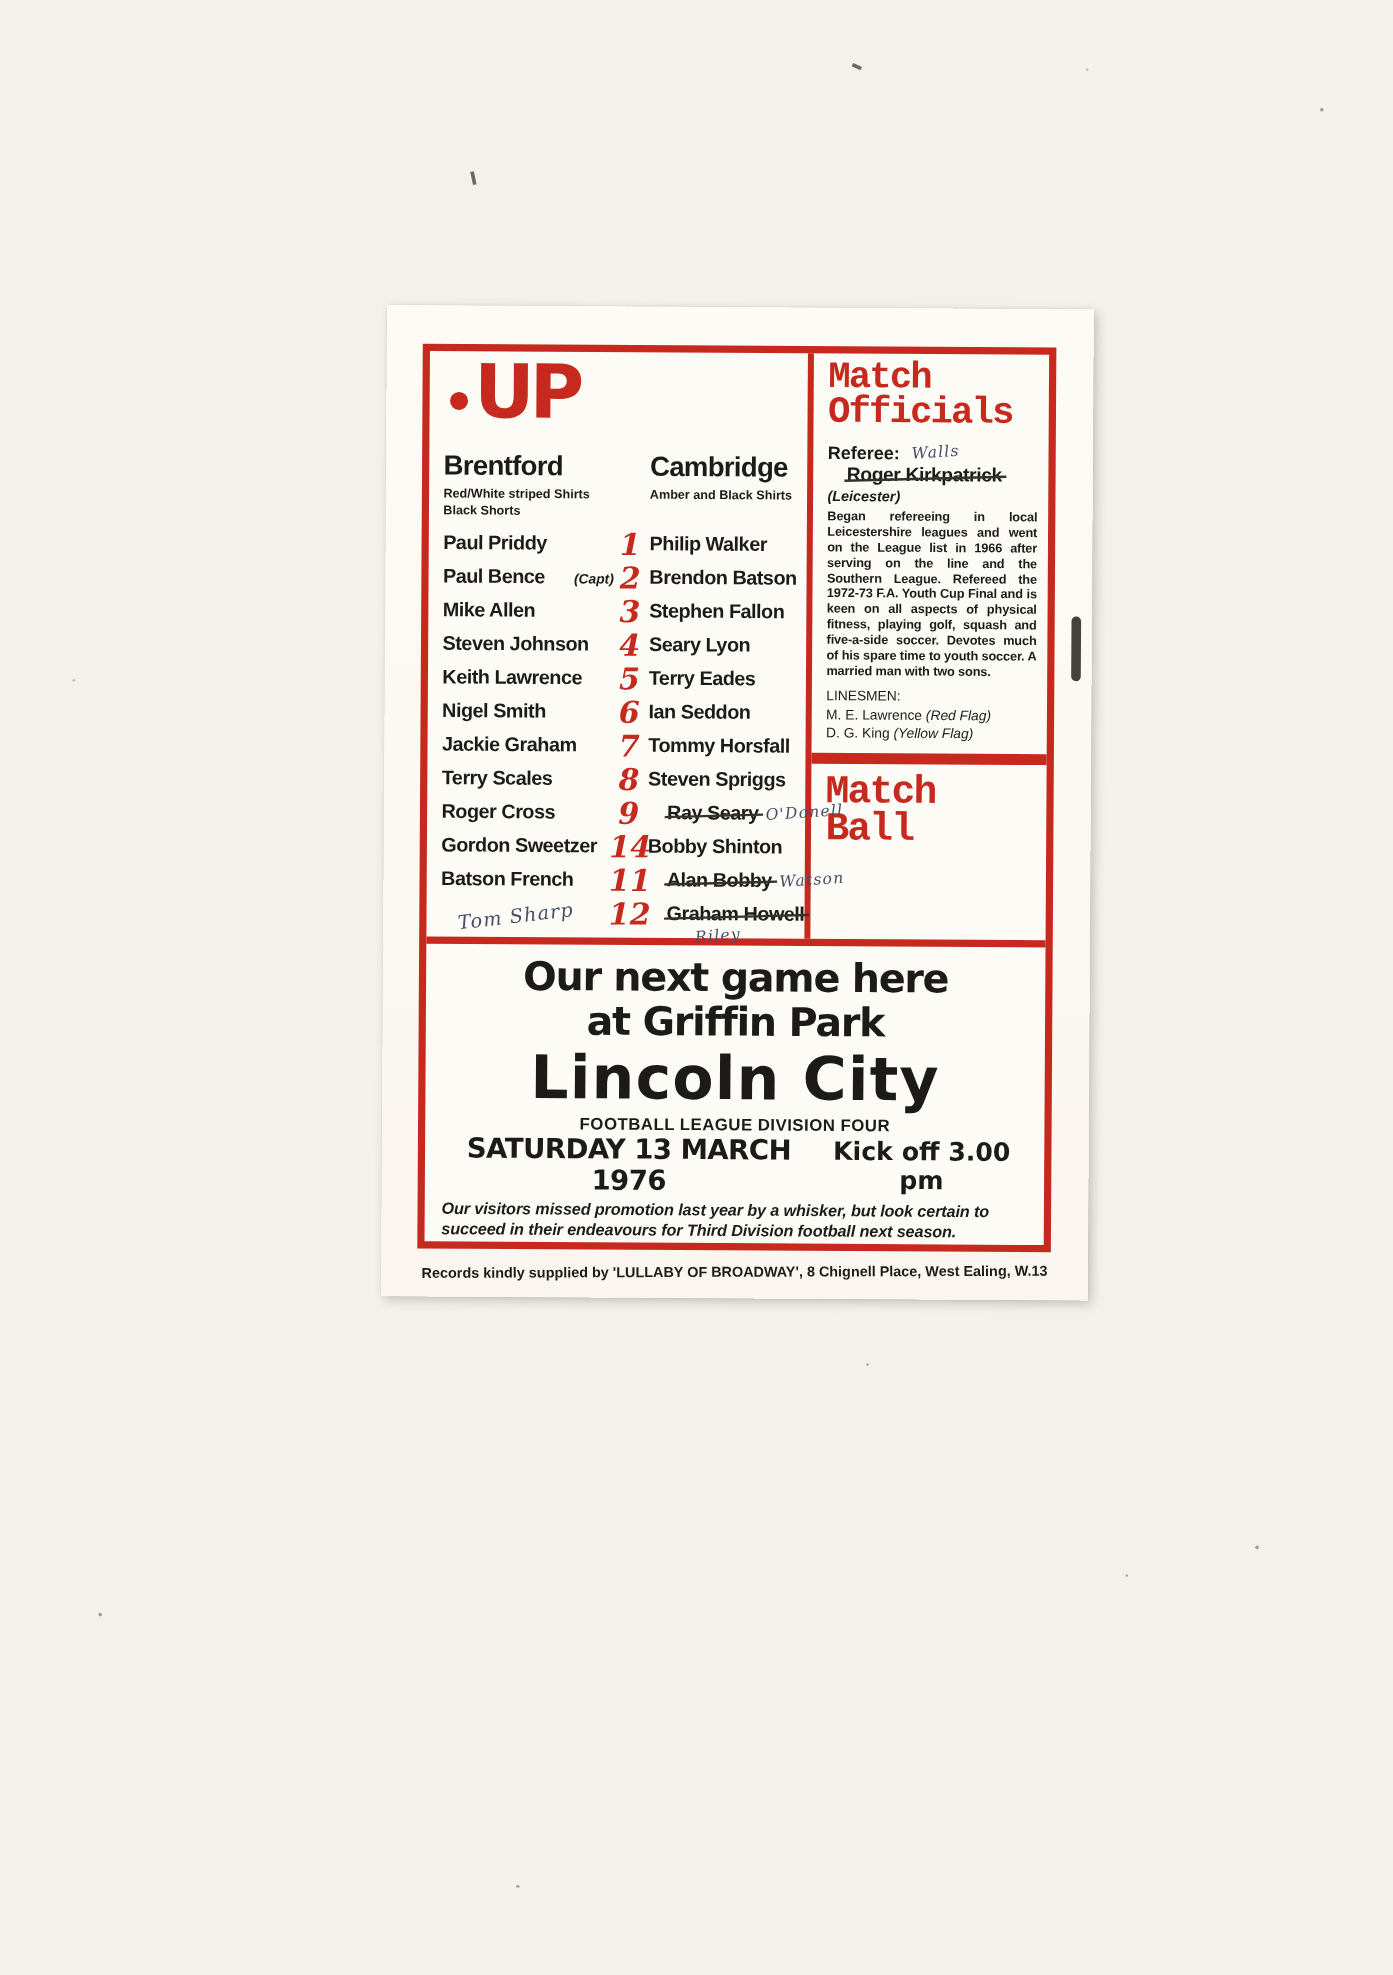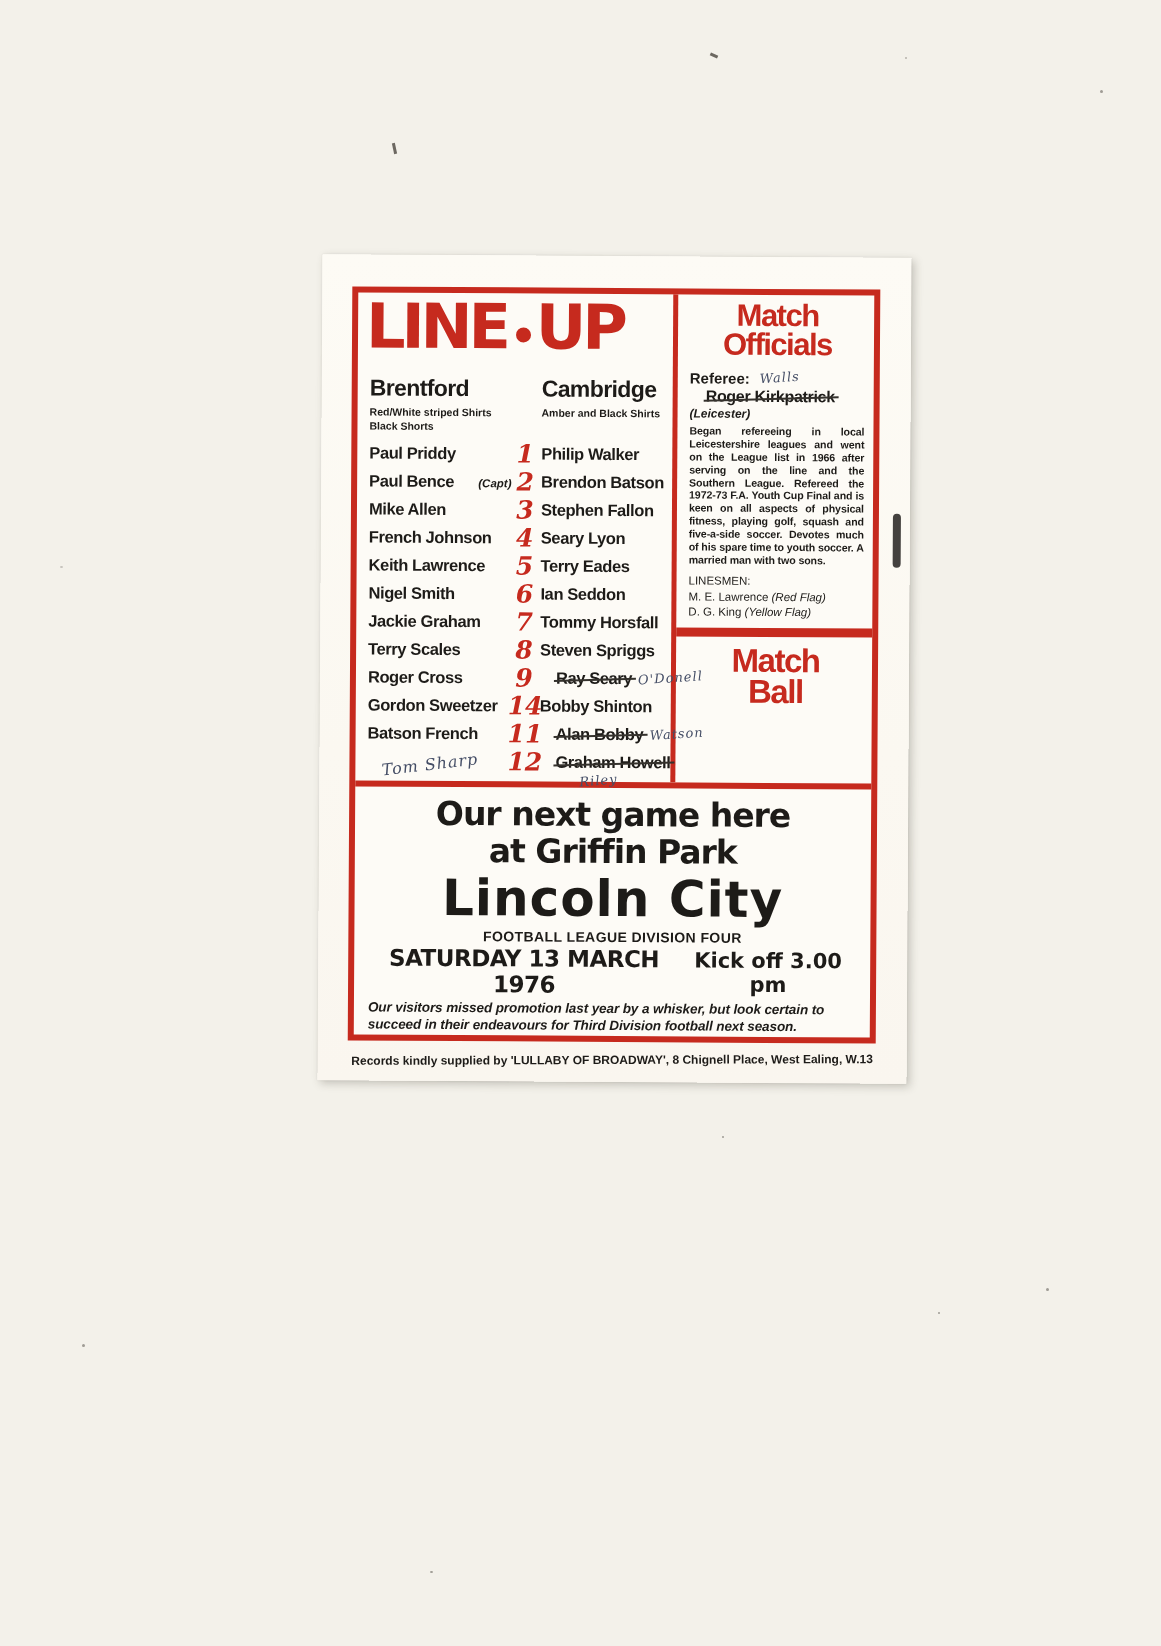--- a/index.html
+++ b/index.html
@@ -56,22 +56,22 @@
   .struck::after { content:""; position:absolute; left:-2px; right:-4px; top:54%;
     height:2px; background:#35322d; transform:rotate(-1.8deg); }
   .hand { font-family:"DejaVu Serif",serif; font-style:italic; color:var(--hand);
     font-size:13px; letter-spacing:1px; font-weight:normal; white-space:nowrap; }
   .hand.inline { display:inline-block; transform:rotate(-4deg); margin-left:6px; vertical-align:2px; }
   .hand.tomsharp { display:inline-block; font-size:16px; transform:rotate(-7deg); margin:6px 0 0 14px; }
   .hand.riley { position:absolute; left:212px; top:25px; transform:rotate(-5deg); }
 
   
   .officials { height:333px; padding:6px 9px 0 12px; overflow:hidden; }
-  .red-title { color:var(--red); font-family:Liberation Sans, sans-serif; font-weight:800;
-    line-height:.95; letter-spacing:-1.5px;text-align:center; }
+  .red-title { color:var(--red); font-family:Liberation Mono, monospace; font-weight:800;
+    line-height:.95; letter-spacing:-1.5px; }
   .off-title { font-size:31px; }
   .ref-label { margin-top:10px; font-size:15px; font-weight:bold; }
   .ref-name { font-size:16px; font-weight:bold; letter-spacing:-0.3px; margin-top:1px; }
   .ref-town { font-size:12px; font-weight:bold; font-style:italic; margin-top:1px; }
   .bio { margin-top:4px; font-size:10.6px; font-weight:bold; line-height:1.22;
     text-align:justify; letter-spacing:-0.1px; }
   .linesmen { margin-top:7px; font-size:11.5px; font-weight:normal; line-height:1.35; }
   .flag { font-style:italic; }
   .ball { flex:1; padding:8px 9px 0 12px; overflow:hidden; }
   .ball-title { font-size:33px; }
@@ -113,21 +113,20 @@
 
   <div class="card">
     <div class="edge-smudge"></div>
 
     <div class="frame">
 
       <div class="top">
 
         <div class="lineup">
           <div class="logo">
-            <span>LINE</span>
             <span class="dot"></span>
             <span>UP</span>
           </div>
 
           <div class="teams">
             <div>
               <div class="team-name">Brentford</div>
               <div class="kit">
                 <div>Red/White striped Shirts</div>
                 <div>Black Shorts</div>
@@ -150,21 +149,21 @@
               <span class="pname"><span>Paul Bence</span> <span class="capt">(Capt)</span></span>
               <span class="num">2</span>
               <span class="pname">Brendon Batson</span>
             </div>
             <div class="prow">
               <span class="pname">Mike Allen</span>
               <span class="num">3</span>
               <span class="pname">Stephen Fallon</span>
             </div>
             <div class="prow">
-              <span class="pname">French Johnson</span>
+              <span class="pname">Steven Johnson</span>
               <span class="num">4</span>
               <span class="pname">Seary Lyon</span>
             </div>
             <div class="prow">
               <span class="pname">Keith Lawrence</span>
               <span class="num">5</span>
               <span class="pname">Terry Eades</span>
             </div>
             <div class="prow">
               <span class="pname">Nigel Smith</span>

